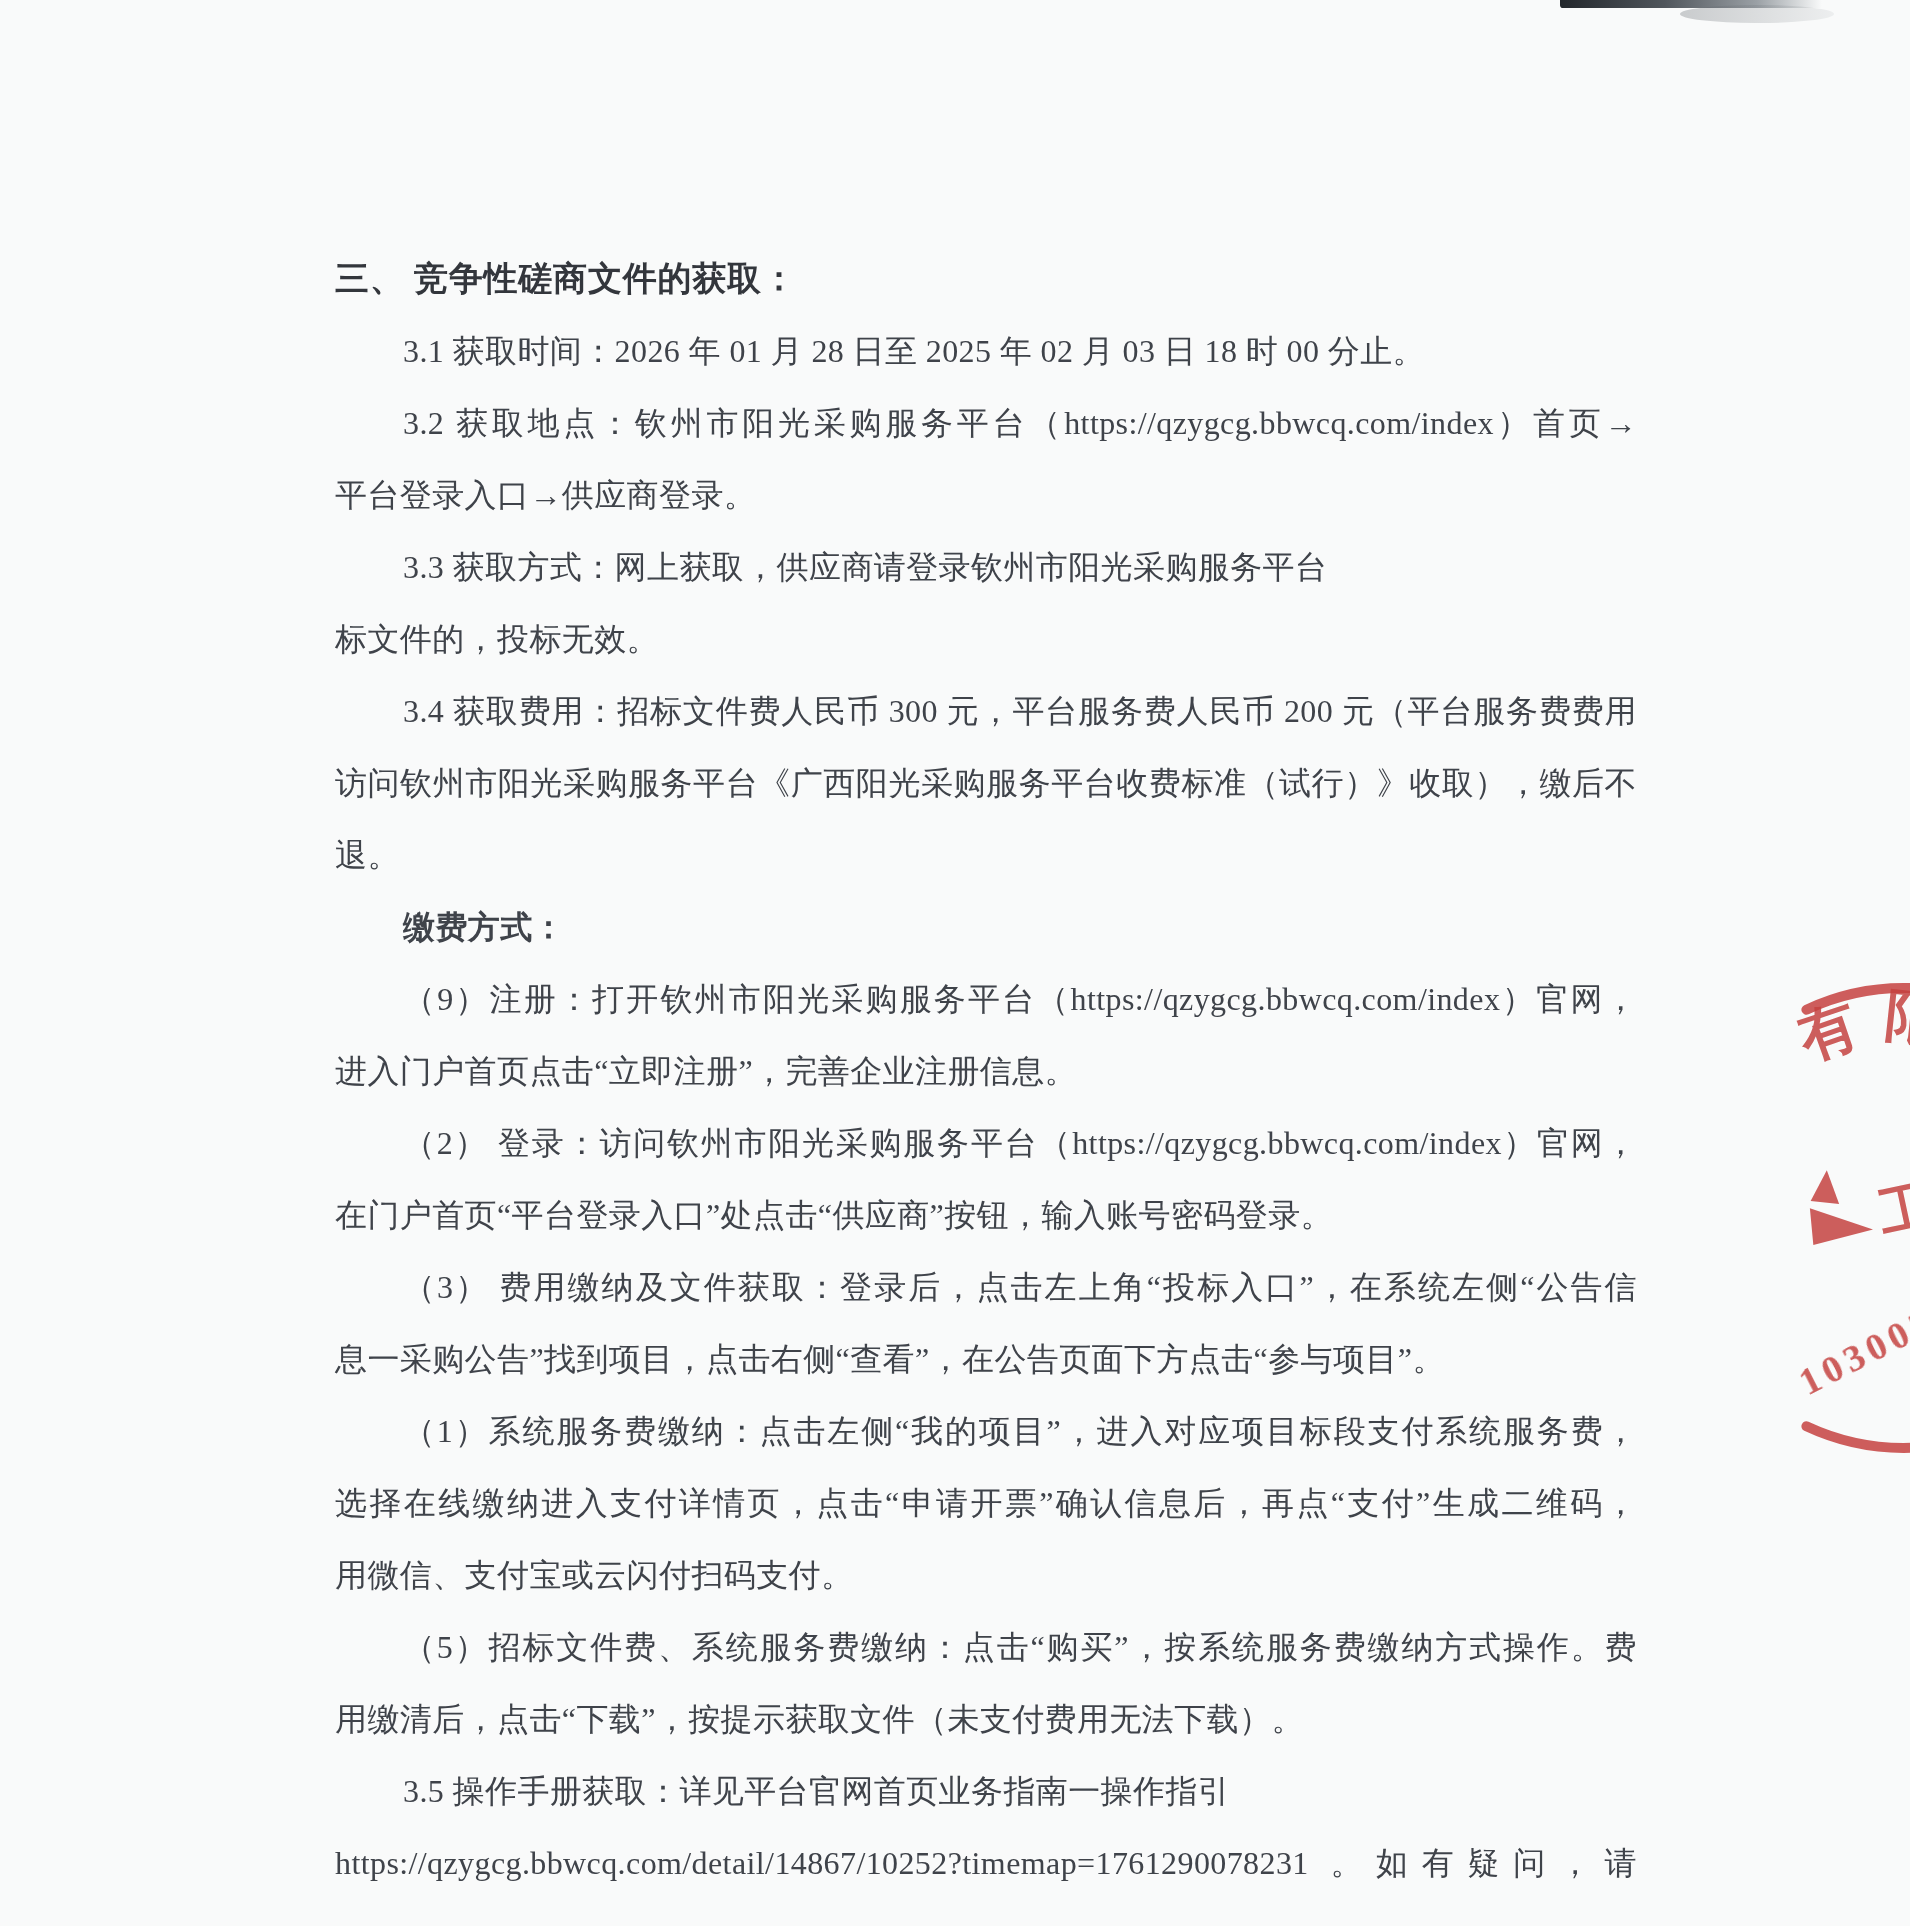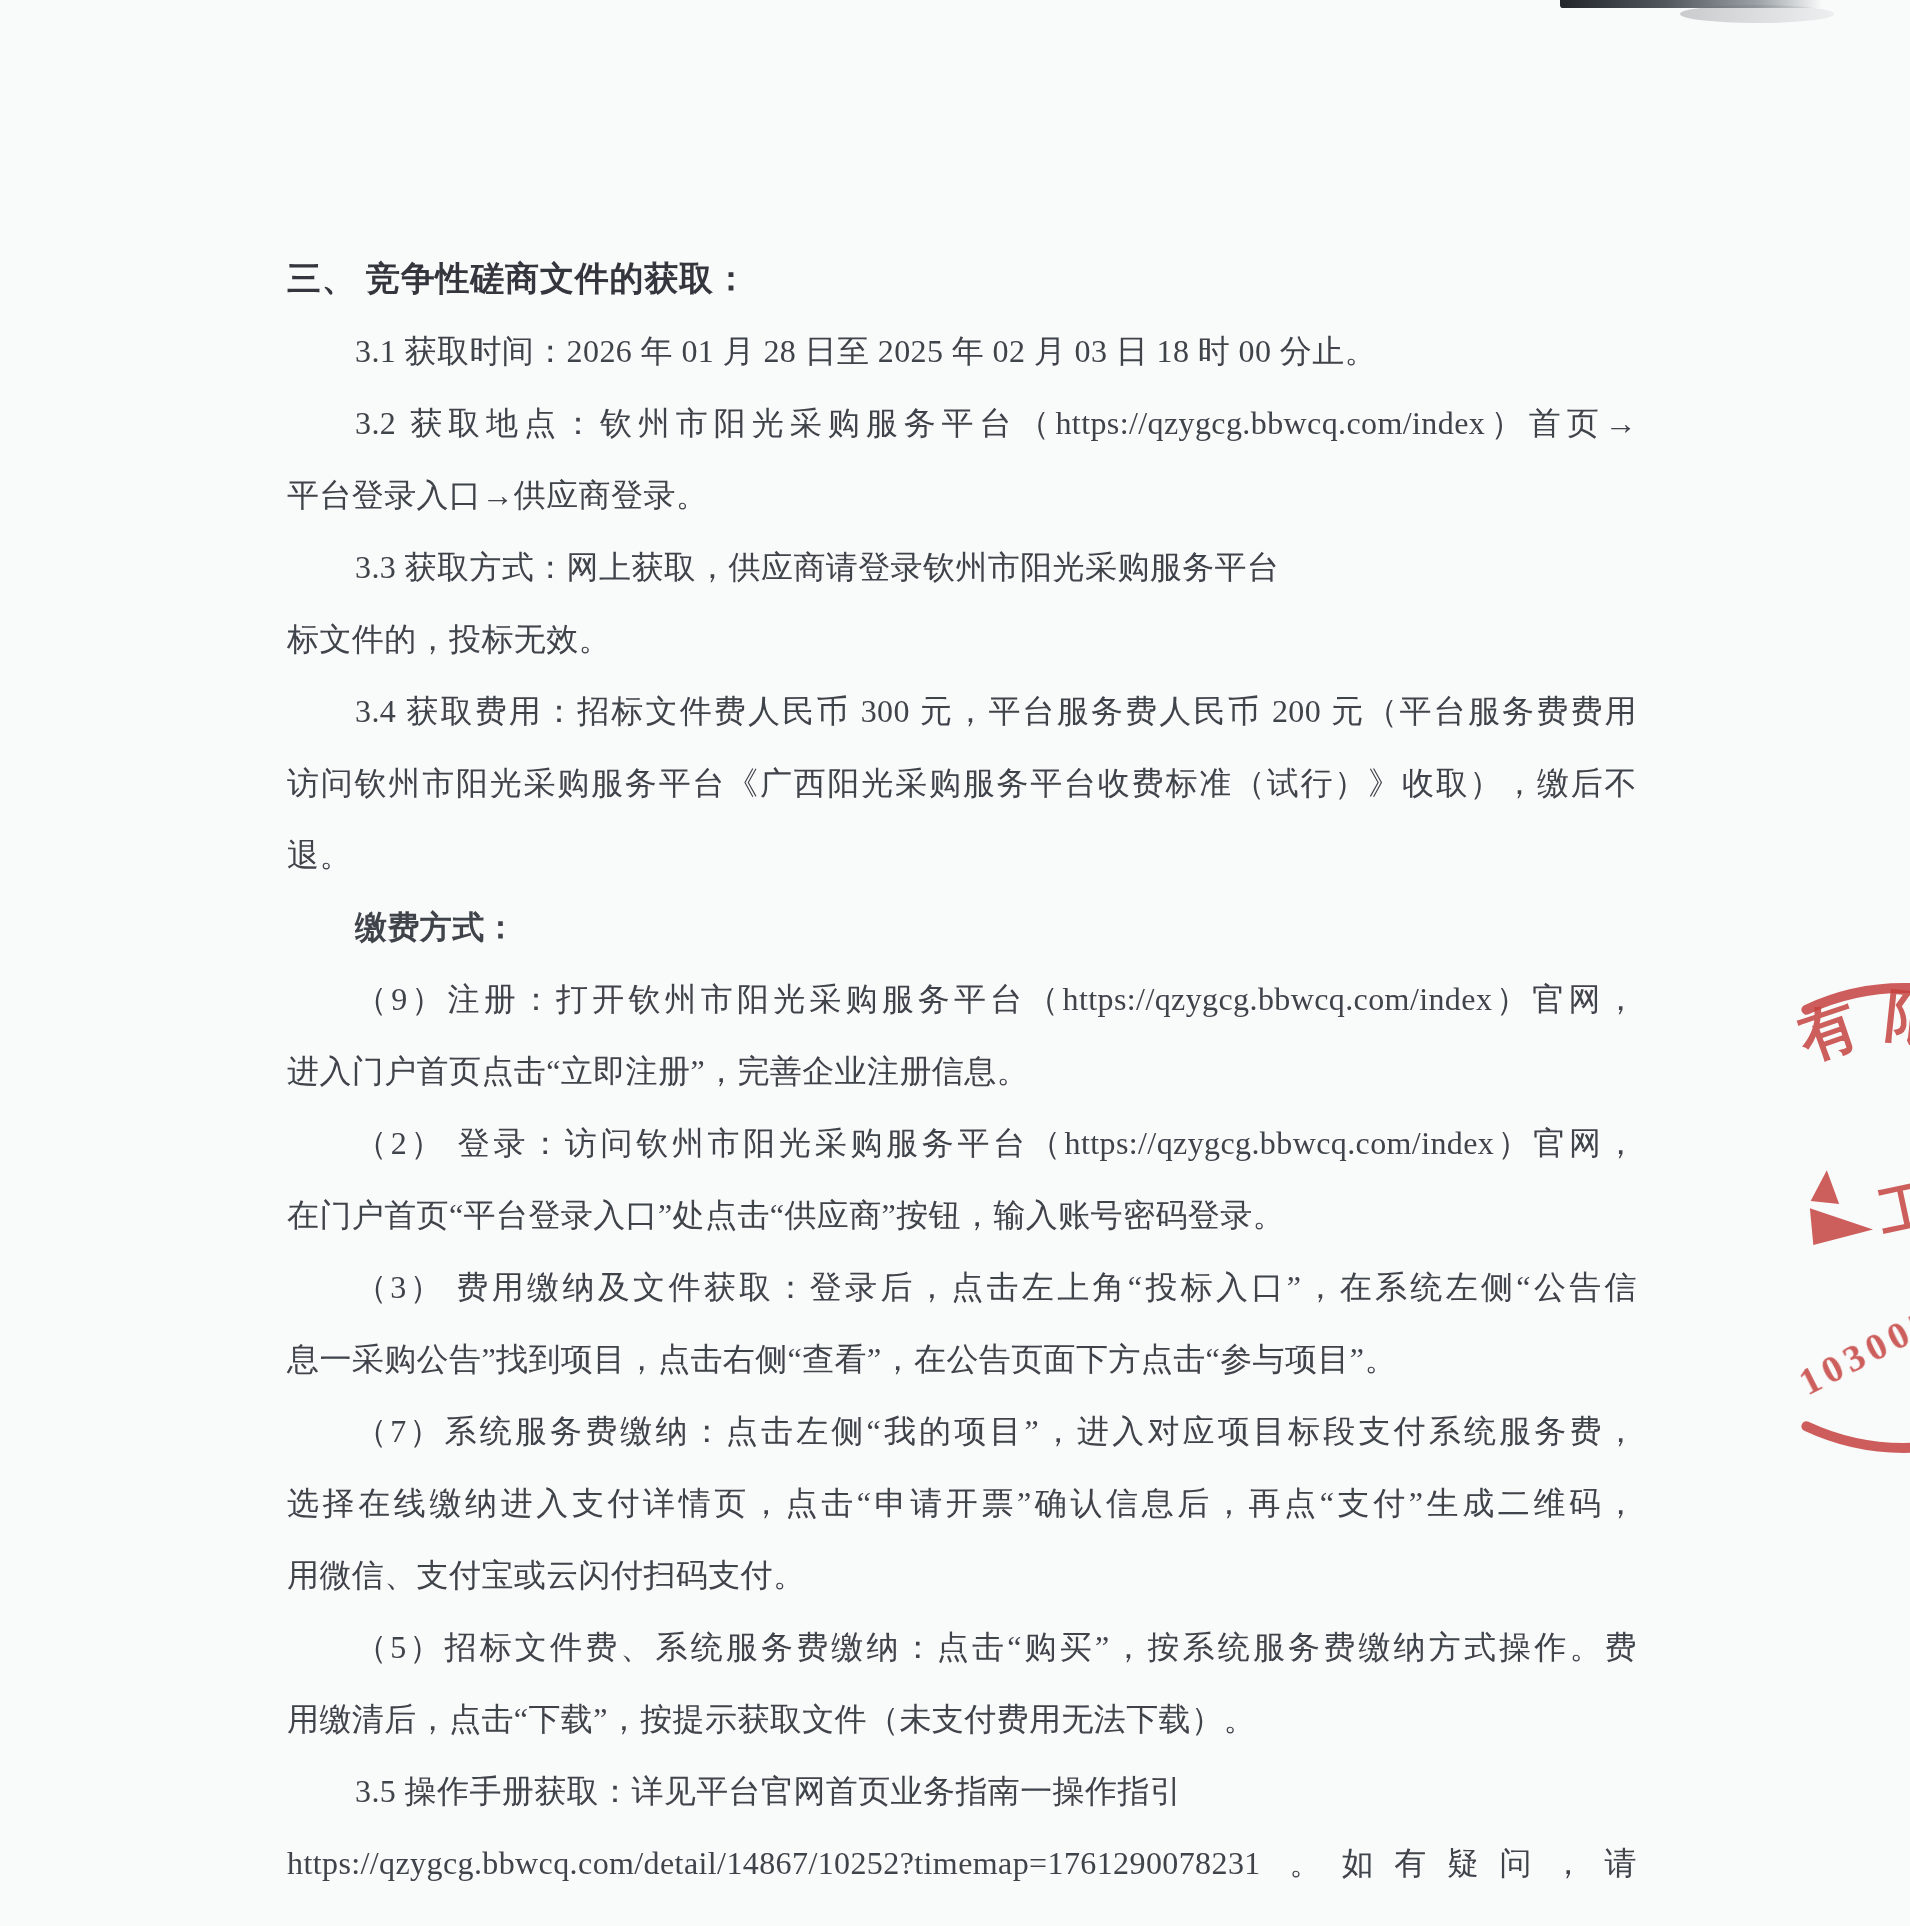--- a/index.html
+++ b/index.html
@@ -5,21 +5,21 @@
   html,body{margin:0;padding:0;}
   body{
     width:1911px;height:2702px;position:relative;overflow:hidden;
     background:#f9fafa;
     font-family:"Liberation Serif","DejaVu Serif",serif;
   }
   .page{position:absolute;left:0;top:0;width:1911px;height:2702px;background:#f9fafa;}
   .content{position:absolute;left:287px;top:243px;width:1350px;}
   .line{
     min-height:72px;line-height:72px;font-size:32px;color:#3f434a;
-    letter-spacing:0.4px;text-align:left;
+    letter-spacing:0.4px;text-align:left;margin-left:48px;
   }
   .ind{padding-left:68px;}
   .just{text-align:justify;text-align-last:justify;}
   .h{font-weight:bold;font-size:34px;color:#33363c;letter-spacing:0.8px;}
   .bold{font-weight:bold;}
   .stamp{position:absolute;left:1718px;top:940px;width:193px;height:539px;}
   .artifact-top{
     position:absolute;left:1560px;top:0;width:262px;height:7.7px;
     background:linear-gradient(90deg,#23272c,#50565c 40%,#9aa0a5 75%,rgba(200,204,208,0));
     border-radius:0 0 3.1px 3.1px;
@@ -45,21 +45,21 @@
     <div class="line ind just">3.4 获取费用：招标文件费人民币 300 元，平台服务费人民币 200 元（平台服务费费用</div>
     <div class="line just">访问钦州市阳光采购服务平台《广西阳光采购服务平台收费标准（试行）》收取），缴后不</div>
     <div class="line">退。</div>
     <div class="line ind bold">缴费方式：</div>
     <div class="line ind just">（9）注册：打开钦州市阳光采购服务平台（https://qzygcg.bbwcq.com/index）官网，</div>
     <div class="line">进入门户首页点击“立即注册”，完善企业注册信息。</div>
     <div class="line ind just">（2） 登录：访问钦州市阳光采购服务平台（https://qzygcg.bbwcq.com/index）官网，</div>
     <div class="line">在门户首页“平台登录入口”处点击“供应商”按钮，输入账号密码登录。</div>
     <div class="line ind just">（3） 费用缴纳及文件获取：登录后，点击左上角“投标入口”，在系统左侧“公告信</div>
     <div class="line">息一采购公告”找到项目，点击右侧“查看”，在公告页面下方点击“参与项目”。</div>
-    <div class="line ind just">（7）系统服务费缴纳：点击左侧“我的项目”，进入对应项目标段支付系统服务费，</div>
+    <div class="line ind just">（1）系统服务费缴纳：点击左侧“我的项目”，进入对应项目标段支付系统服务费，</div>
     <div class="line just">选择在线缴纳进入支付详情页，点击“申请开票”确认信息后，再点“支付”生成二维码，</div>
     <div class="line">用微信、支付宝或云闪付扫码支付。</div>
     <div class="line ind just">（5）招标文件费、系统服务费缴纳：点击“购买”，按系统服务费缴纳方式操作。费</div>
     <div class="line">用缴清后，点击“下载”，按提示获取文件（未支付费用无法下载）。</div>
     <div class="line ind">3.5 操作手册获取：详见平台官网首页业务指南一操作指引</div>
     <div class="line just">https://qzygcg.bbwcq.com/detail/14867/10252?timemap=1761290078231 。如有疑问，请</div>
 
   </div>
 
   <svg class="stamp" width="193" height="539" viewBox="0 0 500 1400" xmlns="http://www.w3.org/2000/svg">

